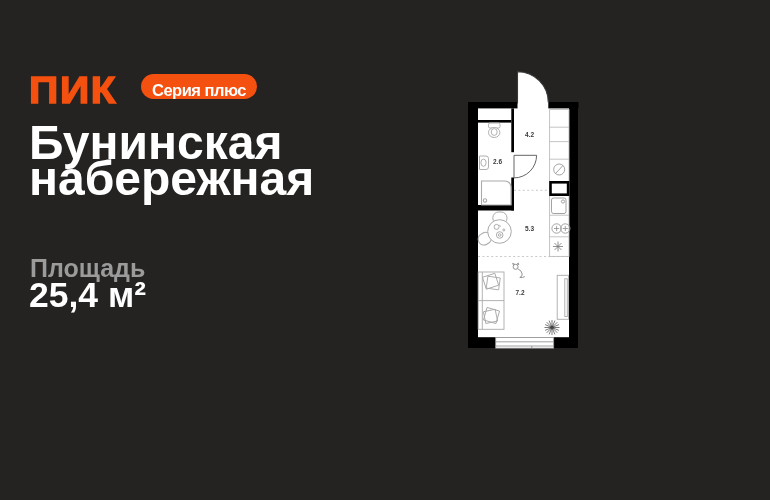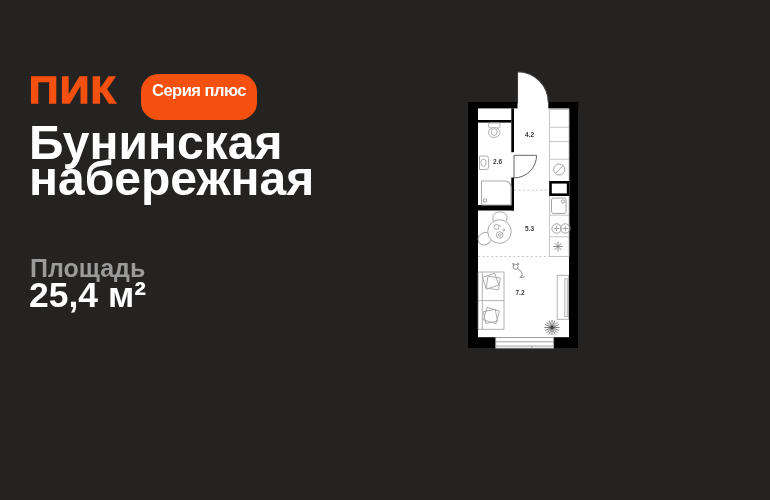--- a/index.html
+++ b/index.html
@@ -5,21 +5,21 @@
   html,body{margin:0;padding:0;}
   body{width:770px;height:500px;background:#242321;position:relative;overflow:hidden;
        font-family:"Liberation Sans", sans-serif;}
   .abs{position:absolute;}
 </style>
 </head>
 <body>
 
   <div class="abs" style="left:29px;top:72px;color:#f4500f;font-size:37px;font-weight:bold;line-height:1;letter-spacing:1.5px;-webkit-text-stroke:1.4px #f4500f;transform:scaleX(1.1);transform-origin:0 0;">ПИК</div>
 
-  <div class="abs" style="left:141px;top:74px;width:116px;height:46px;background:#f4500f;border-radius:17.5px;color:#fff;font-size:16.5px;font-weight:bold;letter-spacing:-0.5px;line-height:33px;text-align:center;">Серия плюс</div>
+  <div class="abs" style="left:141px;top:74px;width:116px;height:25px;background:#f4500f;border-radius:17.5px;color:#fff;font-size:16.5px;font-weight:bold;letter-spacing:-0.5px;line-height:33px;text-align:center;">Серия плюс</div>
 
   <div class="abs" style="left:29px;top:125px;color:#fff;font-size:48px;font-weight:bold;line-height:35.5px;">Бунинская<br>набережная</div>
 
   <div class="abs" style="left:30px;top:256px;color:#9b9b9b;font-size:25px;font-weight:bold;line-height:1;">Площадь</div>
 
   <div class="abs" style="left:29px;top:278px;color:#fff;font-size:35.5px;font-weight:bold;line-height:1;">25,4 м²</div>
 
   <svg class="abs" style="left:455px;top:60px;" width="135" height="295" viewBox="455 60 135 295">
 
     <rect x="468" y="102" width="110" height="246" fill="#ffffff"></rect>

